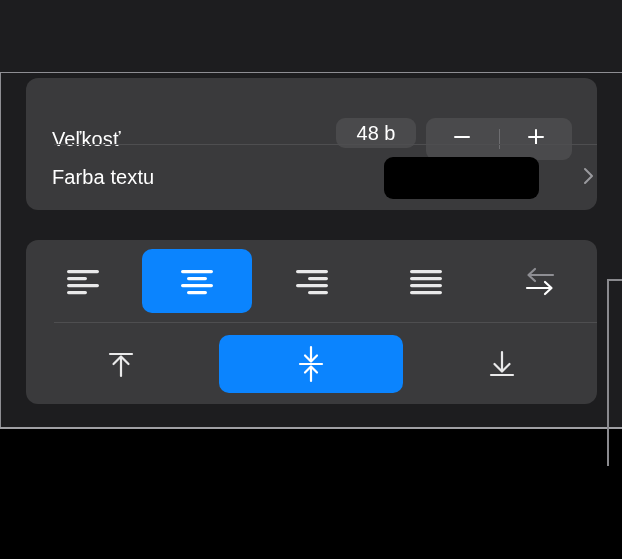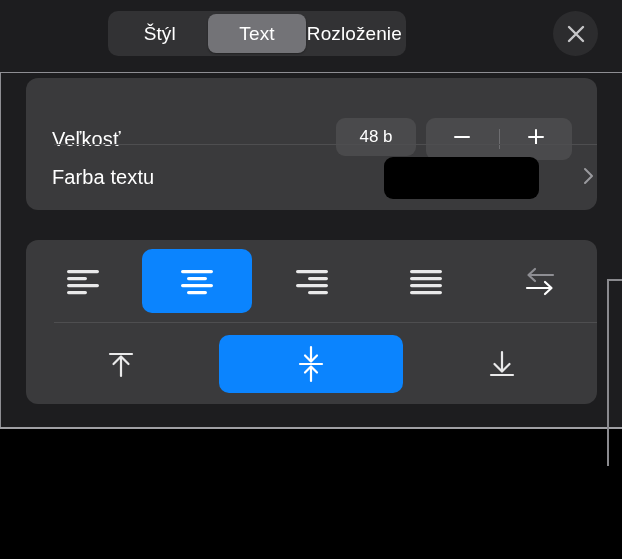--- a/index.html
+++ b/index.html
@@ -159,28 +159,28 @@
 
   
   #row-size { top: 0; height: 66px; padding: 0 0 0 26px; margin-top: 28px; }
   #size-divider { top: 66px; }
 
   .size-value {
     position: absolute;
     left: 310px;
     top: 12px;
     width: 80px;
-    height: 38px;
+    height: 30px;
     background: #4a4a4c;
     border-radius: 9px;
     display: flex;
     align-items: center;
     justify-content: center;
     color: #ffffff;
-    font-size: 17px;
+    font-size: 20px;
   }
   .stepper {
     position: absolute;
     left: 400px;
     top: 12px;
     width: 146px;
     height: 42px;
     background: #4a4a4c;
     border-radius: 9px;
     display: flex;
@@ -285,43 +285,20 @@
     background: #000000;
   }
 </style>
 </head>
 <body>
 
 <div id="root">
 
   <div class="popover">
 
-    <div class="header">
-
-      <div class="segmented">
-        <div class="seg">
-          <span>Štýl</span>
-        </div>
-        <div class="seg selected">
-          <span>Text</span>
-        </div>
-        <div class="seg">
-          <span>Rozloženie</span>
-        </div>
-      </div>
-
-      <div class="close-btn">
-        <span>
-          <svg width="24" height="24" viewBox="0 0 24 24">
-            <path d="M5 5 L19 19 M19 5 L5 19" stroke="#c6c6c8" stroke-width="2.4" stroke-linecap="round" fill="none"></path>
-          </svg>
-        </span>
-      </div>
-
-    </div>
 
     <div class="panel-border-top"></div>
     <div class="panel-border-left"></div>
 
     <div class="card" id="card-format">
 
       <div class="row" id="row-size">
         <span class="row-label">Veľkosť</span>
 
         <div class="size-value">

